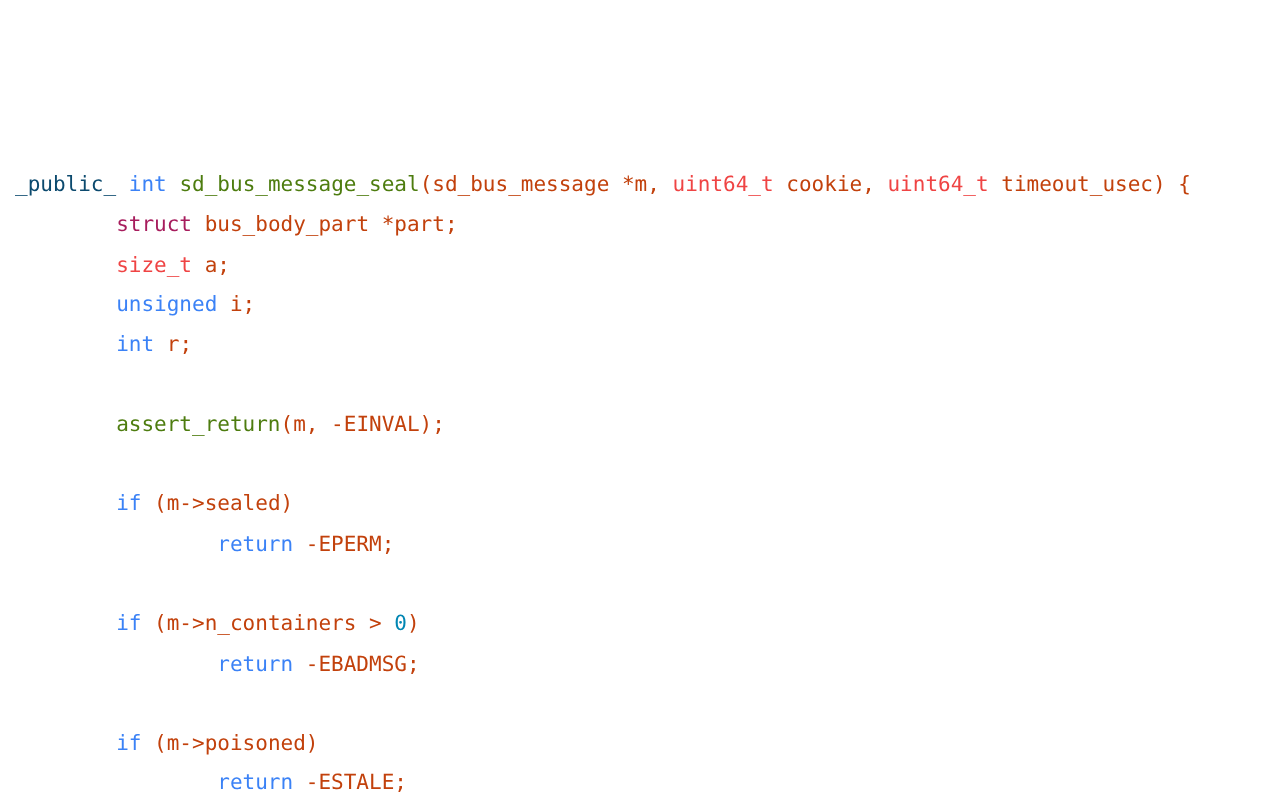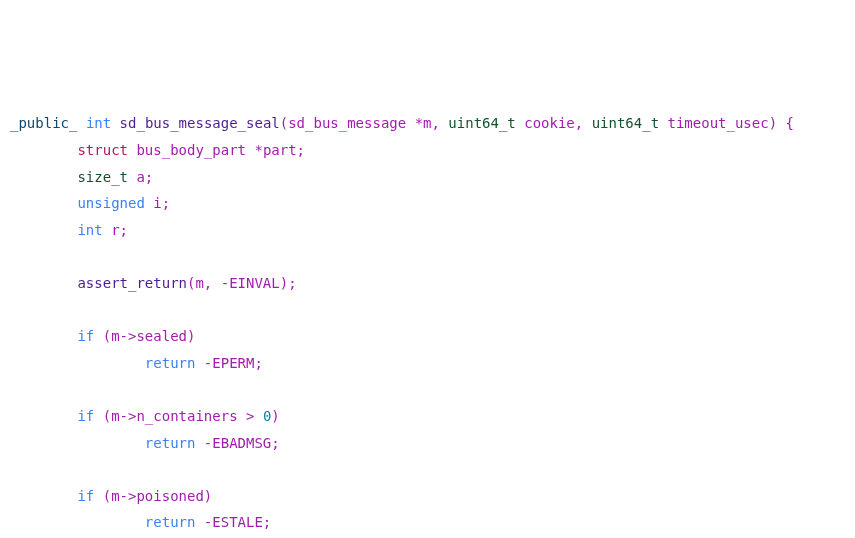--- a/index.html
+++ b/index.html
@@ -10,23 +10,23 @@
       line-height: 1.9;
       background: #ffffff;
       color: #333333;
       white-space: pre;
     }
     .code-line {
       display: block;
     }
     .tok-modifier { color: #0c4a6e; }
     .tok-keyword { color: #3b82f6; }
-    .tok-type { color: #14532d; }
-    .tok-func { color: #4c1d95; }
-    .tok-ident { color: #a21caf; }
+    .tok-type { color: #ef4444; }
+    .tok-func { color: #4d7c0f; }
+    .tok-ident { color: #c2410c; }
     .tok-struct { color: #a71d5d; margin-top: 12px; }
     .tok-number { color: #0086b3; }
   </style>
 </head>
 <body>
 
 
 
 <div><span class="code-line"><span class="tok-modifier">_public_</span> <span class="tok-keyword">int</span> <span class="tok-func">sd_bus_message_seal</span><span class="tok-ident">(sd_bus_message *m, </span><span class="tok-type">uint64_t</span><span class="tok-ident"> cookie, </span><span class="tok-type">uint64_t</span><span class="tok-ident"> timeout_usec) {</span></span><span class="code-line"><span>        </span><span class="tok-struct">struct</span><span class="tok-ident"> bus_body_part *part;</span></span><span class="code-line"><span>        </span><span class="tok-type">size_t</span><span class="tok-ident"> a;</span></span><span class="code-line"><span>        </span><span class="tok-keyword">unsigned</span><span class="tok-ident"> i;</span></span><span class="code-line"><span>        </span><span class="tok-keyword">int</span><span class="tok-ident"> r;</span></span><span class="code-line"> </span><span class="code-line"><span>        </span><span class="tok-func">assert_return</span><span class="tok-ident">(m, -EINVAL);</span></span><span class="code-line"> </span><span class="code-line"><span>        </span><span class="tok-keyword">if</span><span class="tok-ident"> (m-&gt;sealed)</span></span><span class="code-line"><span>                </span><span class="tok-keyword">return</span><span class="tok-ident"> -EPERM;</span></span><span class="code-line"> </span><span class="code-line"><span>        </span><span class="tok-keyword">if</span><span class="tok-ident"> (m-&gt;n_containers &gt; </span><span class="tok-number">0</span><span class="tok-ident">)</span></span><span class="code-line"><span>                </span><span class="tok-keyword">return</span><span class="tok-ident"> -EBADMSG;</span></span><span class="code-line"> </span><span class="code-line"><span>        </span><span class="tok-keyword">if</span><span class="tok-ident"> (m-&gt;poisoned)</span></span><span class="code-line"><span>                </span><span class="tok-keyword">return</span><span class="tok-ident"> -ESTALE;</span></span><span class="code-line"> </span></div>
 

